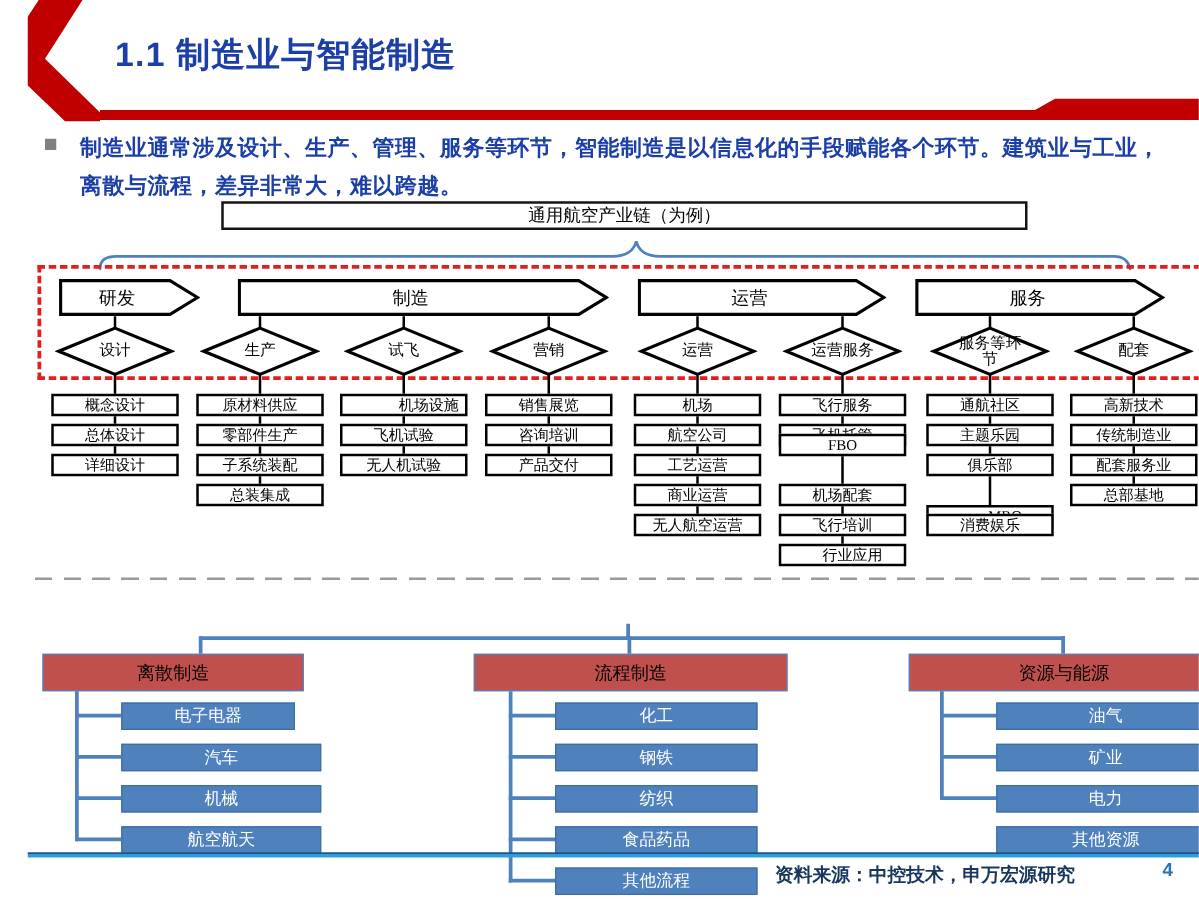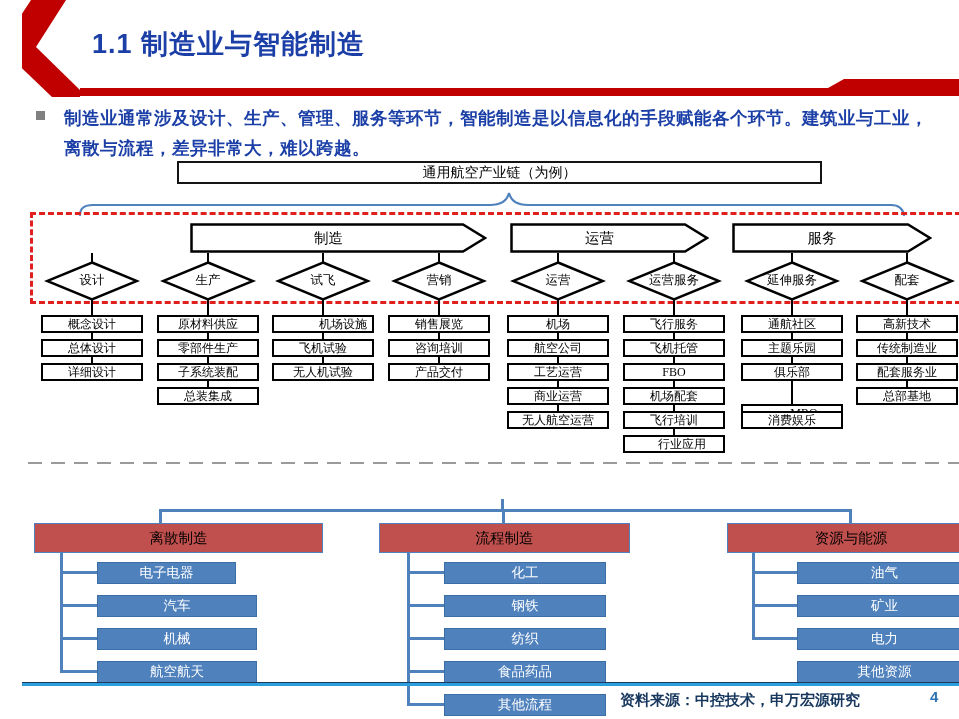--- a/index.html
+++ b/index.html
@@ -115,20 +115,26 @@
 
   <div class="colline" style="left:69px;  top:253px; height:114px;"></div>
   <div class="colline" style="left:185px; top:253px; height:138px;"></div>
   <div class="colline" style="left:300px; top:253px; height:114px;"></div>
   <div class="colline" style="left:416px; top:253px; height:114px;"></div>
   <div class="colline" style="left:535px; top:253px; height:162px;"></div>
   <div class="colline" style="left:651px; top:253px; height:186px;"></div>
   <div class="colline" style="left:769px; top:253px; height:162px;"></div>
   <div class="colline" style="left:884px; top:253px; height:138px;"></div>
 
+  <div class="stagearrow serif" style="left:25px; width:113px;">
+    <svg width="113" height="30" viewBox="0 0 113 30">
+        <polygon points="1.5,1.5 89,1.5 111,15 89,28.5 1.5,28.5" fill="#fff" stroke="#000" stroke-width="2.5"></polygon>
+      </svg>
+    <div class="alabel">研发</div>
+  </div>
   <div class="stagearrow serif" style="left:168px; width:297px;">
     <svg width="297" height="30" viewBox="0 0 297 30">
         <polygon points="1.5,1.5 273,1.5 295,15 273,28.5 1.5,28.5" fill="#fff" stroke="#000" stroke-width="2.5"></polygon>
       </svg>
     <div class="alabel">制造</div>
   </div>
   <div class="stagearrow serif" style="left:488px; width:199px;">
     <svg width="199" height="30" viewBox="0 0 199 30">
         <polygon points="1.5,1.5 175,1.5 197,15 175,28.5 1.5,28.5" fill="#fff" stroke="#000" stroke-width="2.5"></polygon>
       </svg>
@@ -187,21 +193,21 @@
       </svg>
     <div class="dlabel">
         <span>运营服务</span>
       </div>
   </div>
   <div class="diamond serif" style="left:722px;">
     <svg width="96" height="40" viewBox="0 0 96 40">
         <polygon points="48,1.5 93,20 48,38.5 3,20" fill="#fff" stroke="#000" stroke-width="2.5"></polygon>
       </svg>
     <div class="dlabel">
-        <span>延伸服务</span>
+        <span>服务等环节</span>
       </div>
   </div>
   <div class="diamond serif" style="left:837px;">
     <svg width="96" height="40" viewBox="0 0 96 40">
         <polygon points="48,1.5 93,20 48,38.5 3,20" fill="#fff" stroke="#000" stroke-width="2.5"></polygon>
       </svg>
     <div class="dlabel">
         <span>配套</span>
       </div>
   </div>
@@ -224,21 +230,21 @@
   <div class="cbox serif" style="left:366px; top:363px;">产品交付</div>
 
   <div class="cbox serif" style="left:485px; top:315px;">机场</div>
   <div class="cbox serif" style="left:485px; top:339px;">航空公司</div>
   <div class="cbox serif" style="left:485px; top:363px;">工艺运营</div>
   <div class="cbox serif" style="left:485px; top:387px;">商业运营</div>
   <div class="cbox serif" style="left:485px; top:411px;">无人航空运营</div>
 
   <div class="cbox serif" style="left:601px; top:315px;">飞行服务</div>
   <div class="cbox serif" style="left:601px; top:339px;">飞机托管</div>
-  <div class="cbox serif" style="left:601px; top:363px;">FBO</div>
+  <div class="cbox serif" style="left:601px; top:347px;">FBO</div>
   <div class="cbox serif" style="left:601px; top:387px;">机场配套</div>
   <div class="cbox serif" style="left:601px; top:411px;">飞行培训</div>
   <div class="cbox serif" style="left:601px; top:435px;padding-left:16px;">行业应用</div>
 
   <div class="cbox serif" style="left:719px; top:315px;">通航社区</div>
   <div class="cbox serif" style="left:719px; top:339px;">主题乐园</div>
   <div class="cbox serif" style="left:719px; top:363px;">俱乐部</div>
   <div class="cbox serif" style="left:719px; top:404px;padding-left:24px;">MRO</div>
   <div class="cbox serif" style="left:719px; top:411px;">消费娱乐</div>
 
@@ -249,21 +255,21 @@
 
   <div id="divider"></div>
 
 
   <div class="conn" style="left:479px; top:499px; width:3px; height:12px;"></div>
   <div class="conn" style="left:138px; top:509px; width:692px; height:3px;"></div>
   <div class="conn" style="left:137px; top:509px; width:3px; height:14px;"></div>
   <div class="conn" style="left:480px; top:509px; width:3px; height:14px;"></div>
   <div class="conn" style="left:827px; top:509px; width:3px; height:14px;"></div>
 
-  <div class="redhead" style="left:12px;  width:289px;">离散制造</div>
+  <div class="redhead" style="left:12px;  width:209px;">离散制造</div>
   <div class="redhead" style="left:357px; width:251px;">流程制造</div>
   <div class="redhead" style="left:705px; width:248px;">资源与能源</div>
 
   <div class="conn" style="left:38px;  top:553px; width:3px; height:120px;"></div>
   <div class="conn" style="left:38px;  top:571px; width:37px; height:3px;"></div>
   <div class="conn" style="left:38px;  top:604px; width:37px; height:3px;"></div>
   <div class="conn" style="left:38px;  top:637px; width:37px; height:3px;"></div>
   <div class="conn" style="left:38px;  top:670px; width:37px; height:3px;"></div>
 
   <div class="conn" style="left:385px; top:553px; width:3px; height:153px;"></div>

